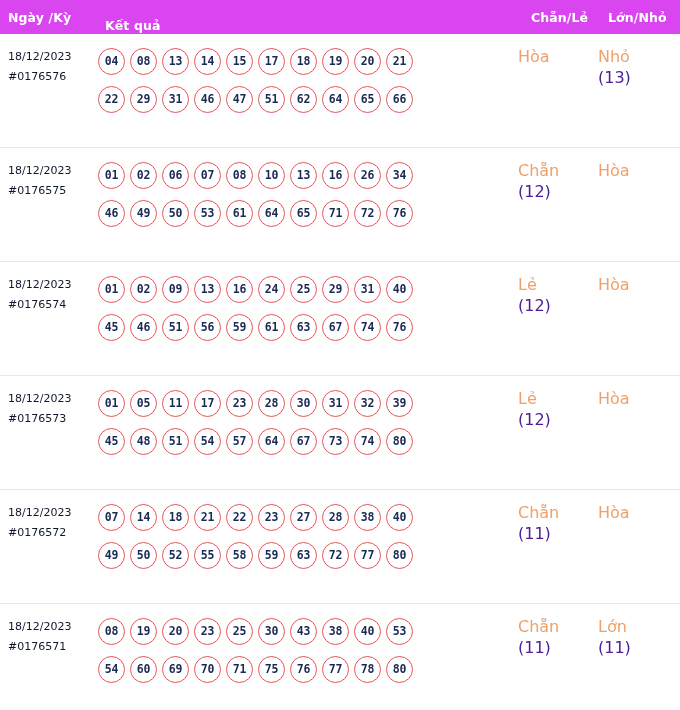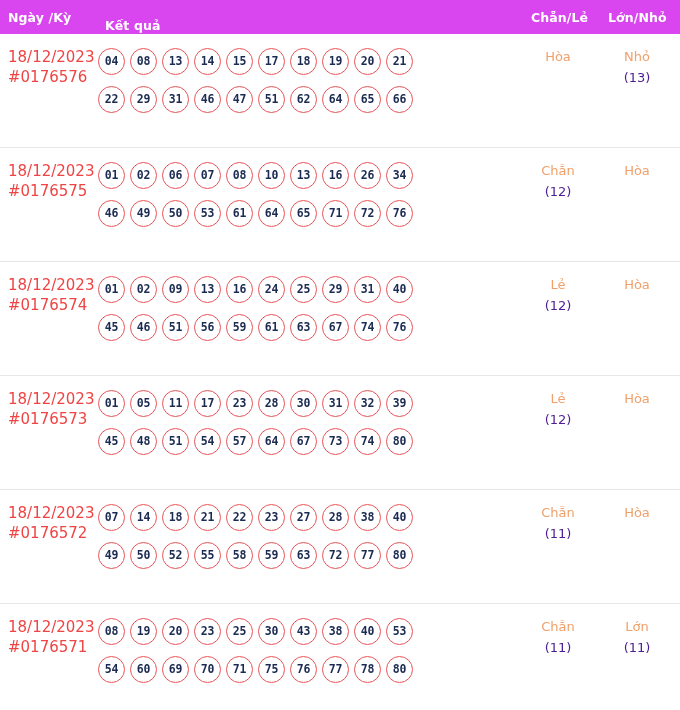--- a/index.html
+++ b/index.html
@@ -38,22 +38,22 @@
     height:114px;
     border-bottom:1px solid #e7e7e7;
     box-sizing:border-box;
   }
   .row:last-child{border-bottom:none;height:113px;}
 
   .cell-date{
     position:absolute;
     left:8px;top:13px;
     width:82px;
-    color:#ef4444;
-    font-size:15px;
+    color:#0f172a;
+    font-size:11px;
     line-height:20px;
   }
   .cell-date .d2{display:block;}
 
   .cell-result{
     position:absolute;
     left:98px;top:8px;
     width:420px;
   }
   .ball-line{
@@ -74,23 +74,22 @@
     font-family:"DejaVu Sans Mono","Liberation Mono",monospace;
     font-size:11.5px;
     font-weight:bold;
     letter-spacing:-.2px;
     flex:0 0 auto;
   }
 
   .cell-oddeven,.cell-bigsmall{
     position:absolute;
     top:12px;
-    text-align:center;
     color:#f0a06a;
-    font-size:13px;
+    font-size:16px;
     line-height:21px;
   }
   .cell-oddeven{left:518px;width:80px;}
   .cell-bigsmall{left:598px;width:78px;}
   .cnt{display:block;color:#4c1d95;}
   .cnt:empty{display:none;}
 </style>
 </head>
 <body>
 

